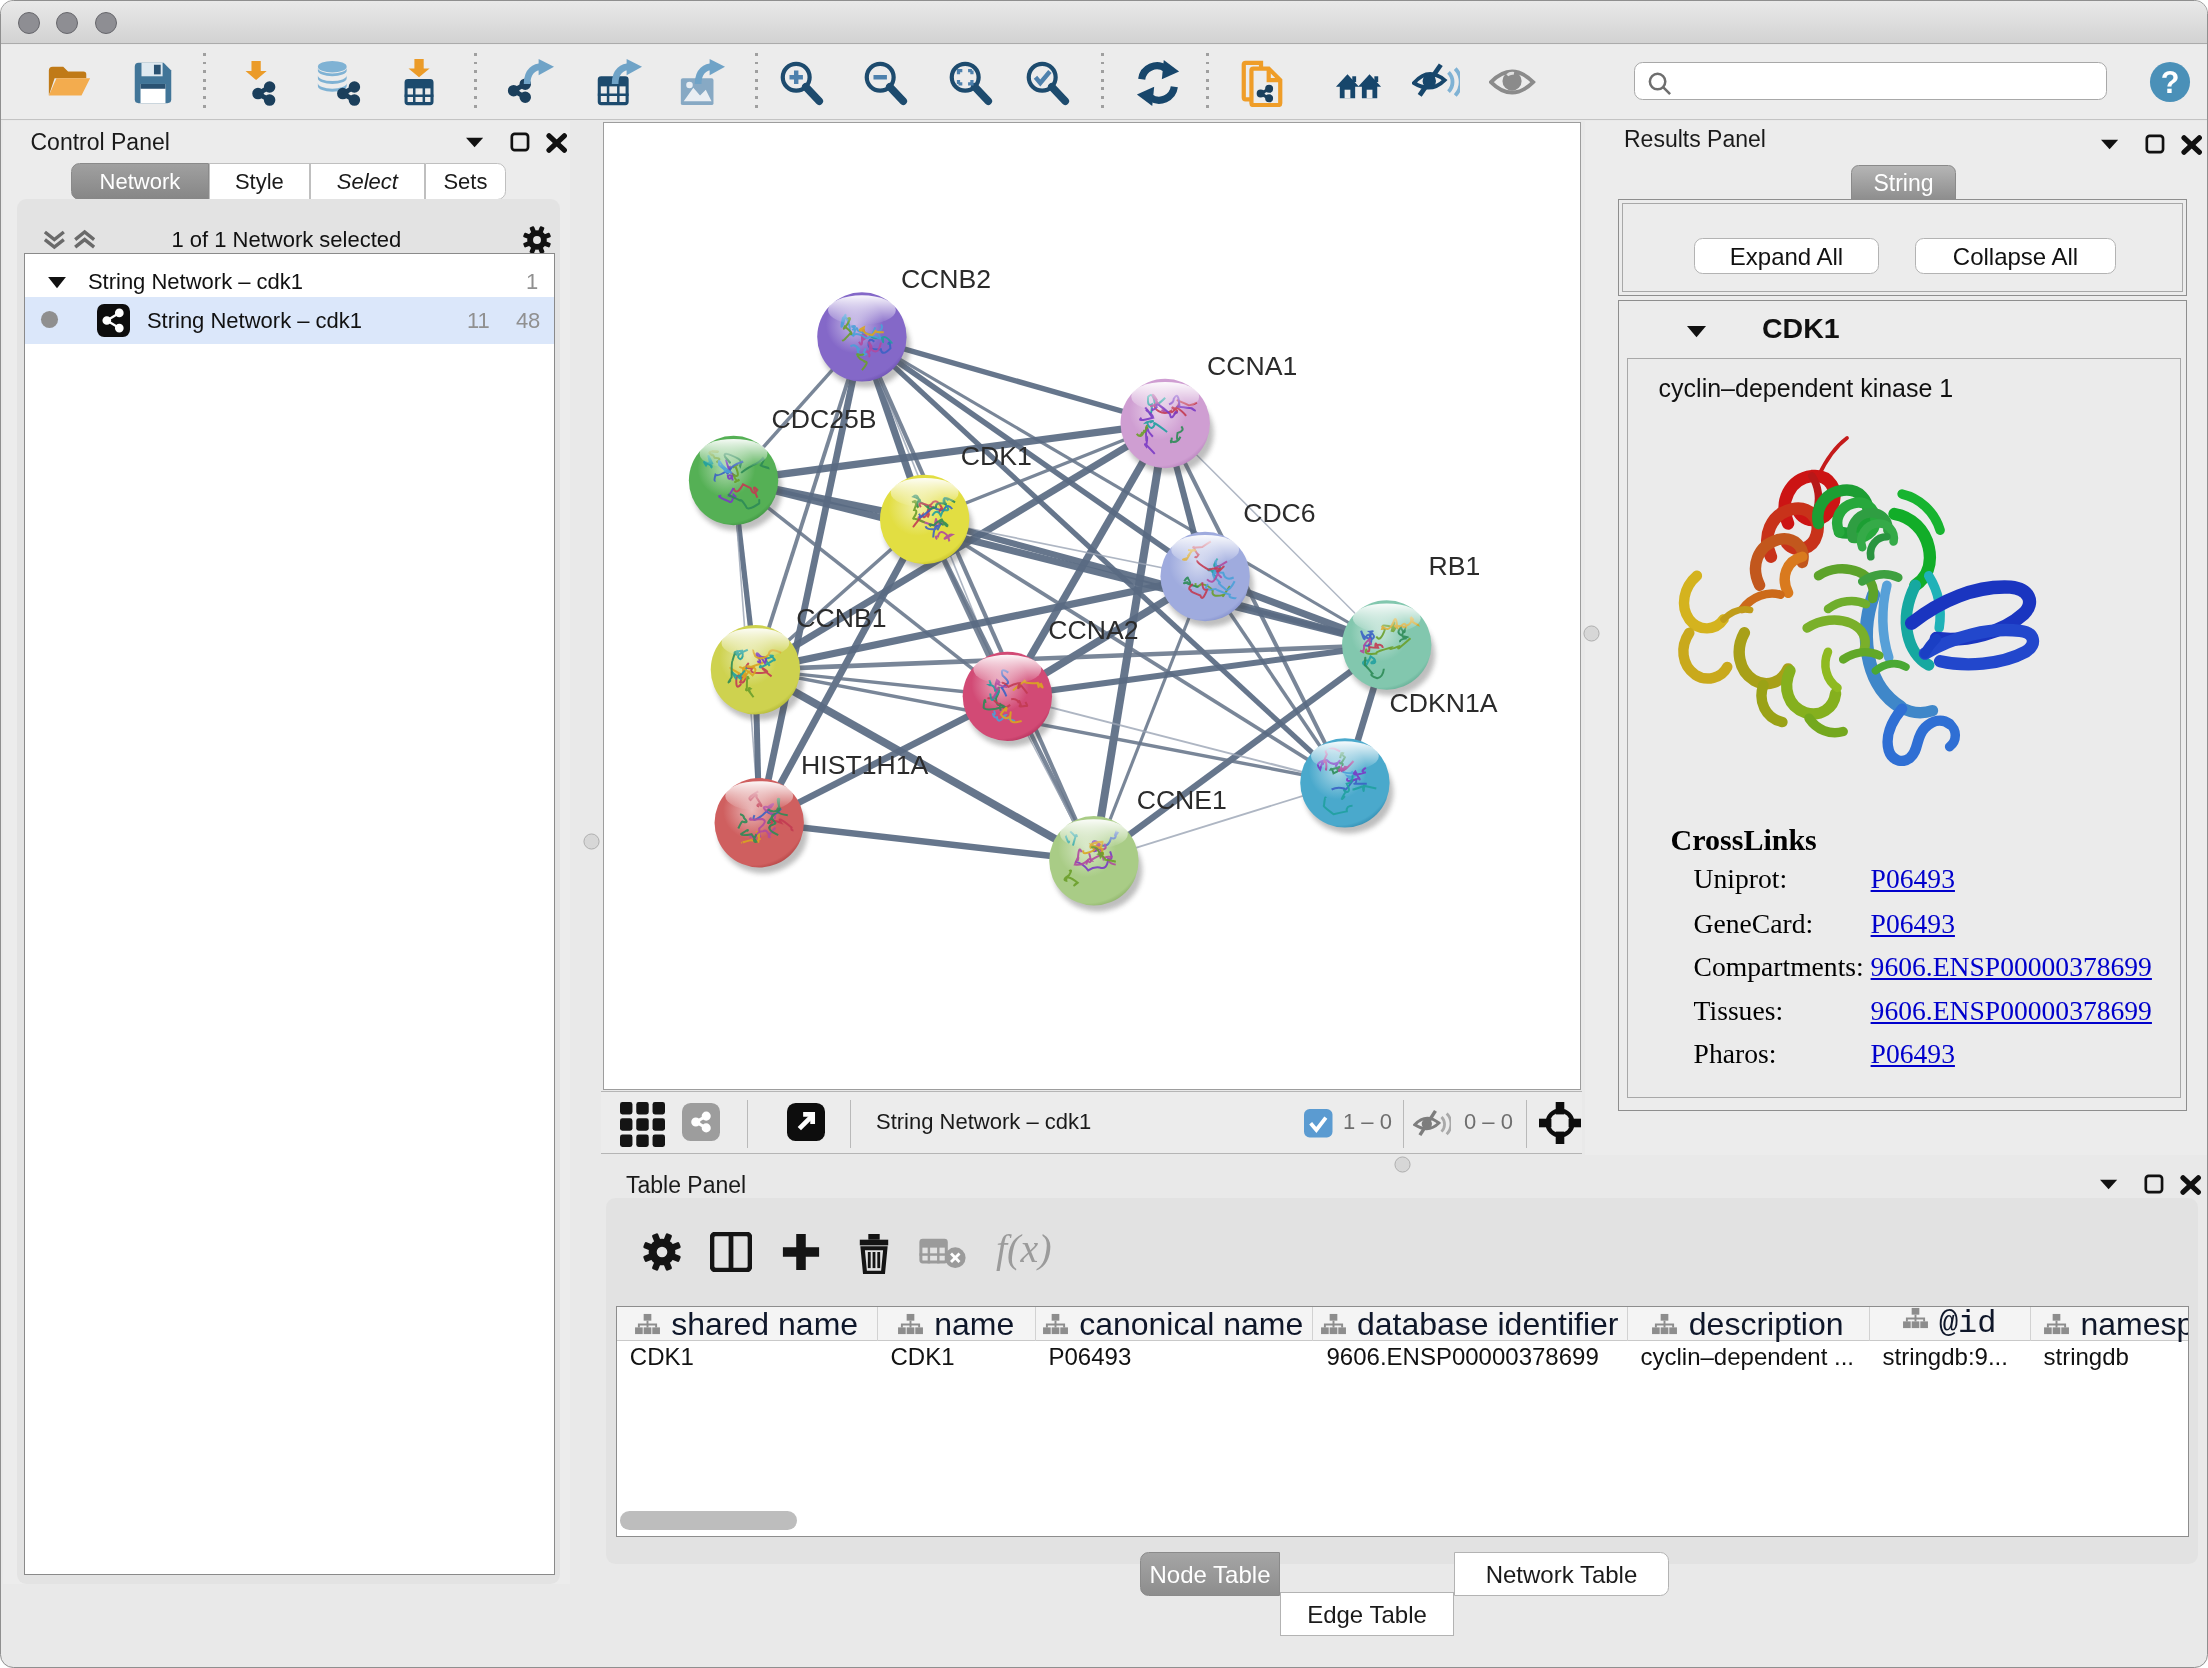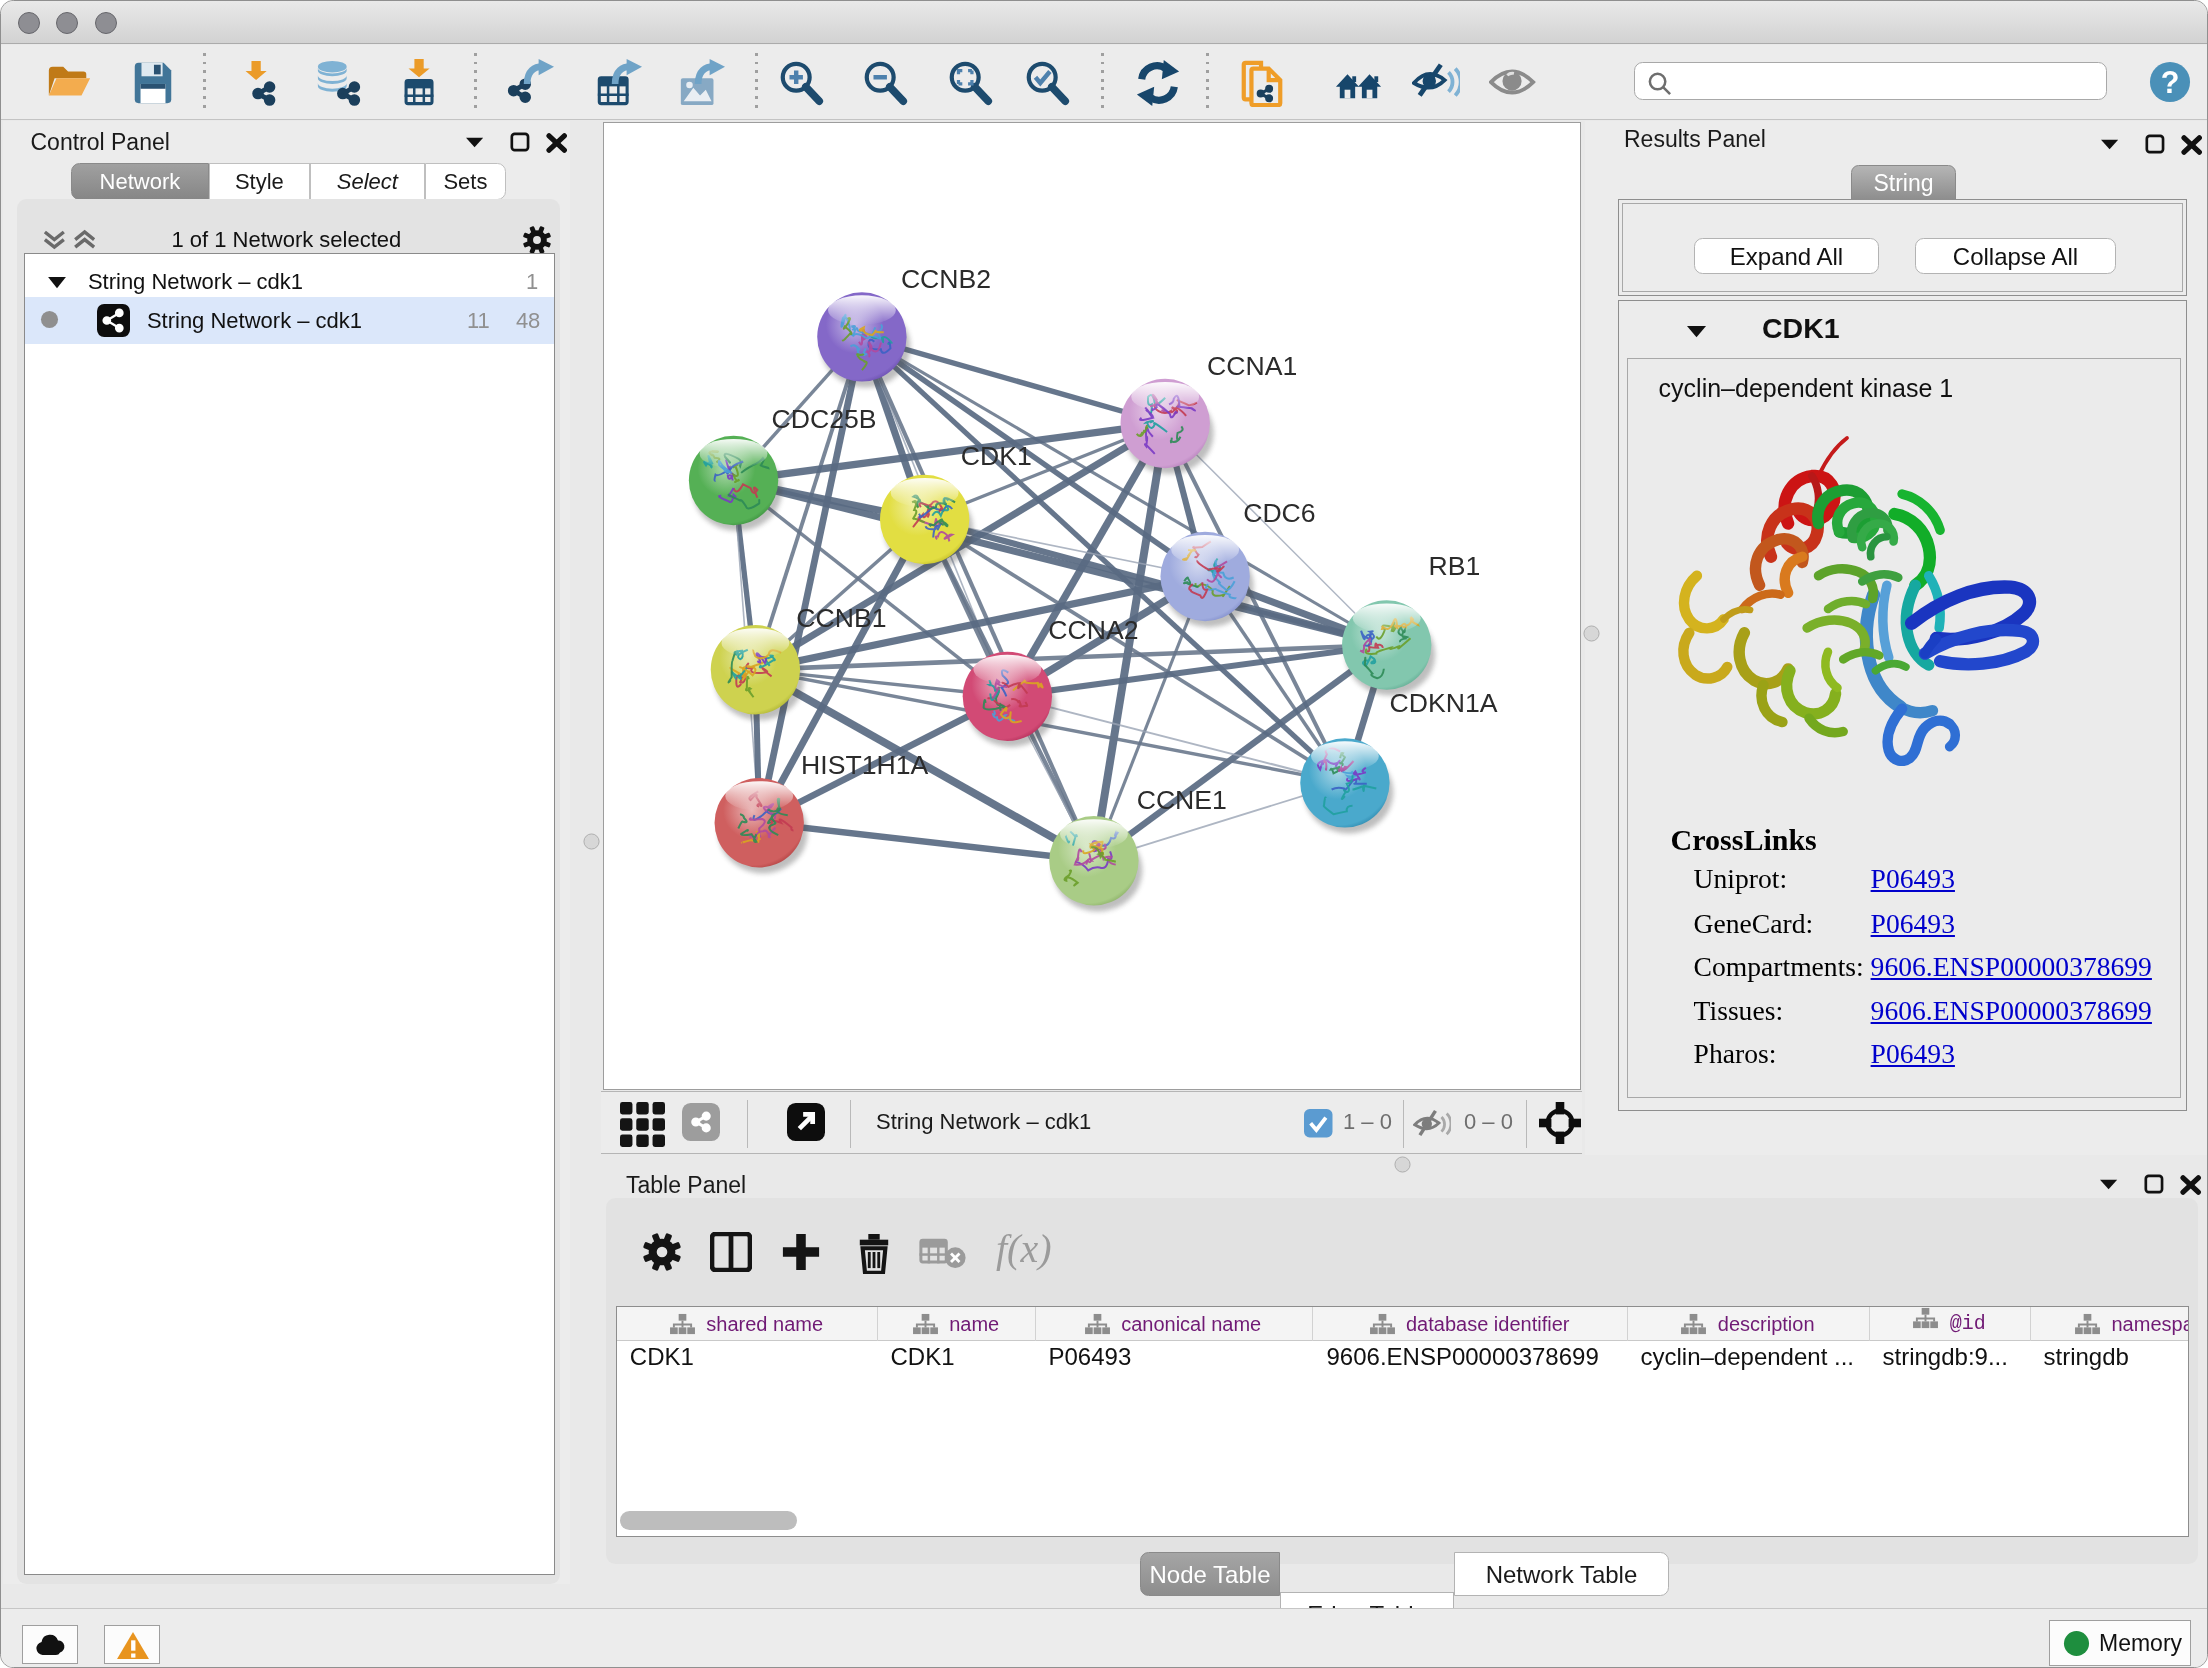--- a/index.html
+++ b/index.html
@@ -44,21 +44,21 @@
   .rbox { position:absolute; border:1px solid #8e8e8e; background:#ececec; }
   .btn { position:absolute; background:#ffffff; border:1px solid #b3b3b3; border-radius:8.6px;
          font-size:24px; color:#111; text-align:center; }
   .serif { font-family:"Liberation Serif", serif; }
   .xlrow { position:absolute; font-size:27.6px; color:#000; }
   .xlink { color:#0000cc; text-decoration:underline; }
   
   #tpanel { position:absolute; left:570px; top:1154px; width:1637px; height:453px; background:#e9e9e9; }
   #tbox { position:absolute; left:35px; top:43px; width:1592px; height:366px; background:#e2e2e2; border-radius:9.5px; }
   #ttable { position:absolute; left:9.5px; top:108px; width:1573px; height:231px; background:#ffffff; border:1.9px solid #8d8d8d; overflow:hidden; }
-  .thcell { position:absolute; top:0; height:34px; border-right:1px solid #d2d2d2; font-size:20px; color:#701a75; text-align:center; line-height:34px; }
+  .thcell { position:absolute; top:0; height:34px; border-right:1px solid #d2d2d2; font-size:32px; color:#0f172a; text-align:center; line-height:34px; }
   .tdcell { position:absolute; top:36px; height:32px; font-size:24px; color:#111; }
   .btmtab { position:absolute; top:0; height:44px; line-height:43px; font-size:24px; text-align:center;
             background:#ffffff; border:1px solid #b3b3b3; color:#1a1a1a; }
   
   #statusbar { position:absolute; left:0px; top:1607px; width:100%; height:61px; background:#ececec;
                border-top:1px solid #c6c6c6; }
   .sbtn { position:absolute; top:16px; height:39px; background:#fcfcfc; border:1px solid #9f9f9f; }
 </style>
 </head>
 <body>
@@ -978,40 +978,20 @@
         <div class="tdcell" style="left:1266px;">stringdb:9...</div>
         <div class="tdcell" style="left:1427px;">stringdb</div>
         <div class="abs" style="left:3.8px;top:204px;width:177px;height:19px;border-radius:9.5px;background:#bdbdbd;"></div>
       </div>
     </div>
     <div class="btmtab" style="left:569px;width:140px;top:397px;border-radius:8.6px 0 0 8.6px;background:linear-gradient(#a5a5a5,#8d8d8d);color:#fff;border-color:#8a8a8a;">Node Table</div>
     <div class="btmtab" style="left:709px;width:174px;top:397px;margin-top:40px;">Edge Table</div>
     <div class="btmtab" style="left:883px;width:215px;top:397px;border-radius:0 8.6px 8.6px 0;">Network Table</div>
   </div>
 
-  <div id="statusbar">
-    <div class="sbtn" style="left:21px;width:56px;">
-      <svg class="abs" style="left:10.5px;top:5.7px" width="34" height="27" viewBox="0 0 36 28">
-        <path d="M9 24 a7 7 0 0 1 -1 -13.8 a9 9 0 0 1 17.4 -1.6 a6.5 6.5 0 0 1 2.2 12.7 a5 5 0 0 1 -4.6 2.7 Z" fill="#111"></path>
-      </svg>
-    </div>
-    <div class="sbtn" style="left:103px;width:56px;">
-      <svg class="abs" style="left:9.5px;top:3.8px" width="36" height="31" viewBox="0 0 38 33">
-        <path d="M19 2 L36 31 L2 31 Z" fill="#e8941f"></path>
-        <rect x="17" y="11" width="4.6" height="11" fill="#fff"></rect>
-          <rect x="17" y="25" width="4.6" height="4.4" fill="#fff"></rect>
-      </svg>
-    </div>
-    <div class="sbtn" style="left:2048px;top:10.5px;width:142px;height:46px;">
-      <svg class="abs" style="left:13.3px;top:9.5px" width="27" height="27" viewBox="0 0 28 28">
-          <circle cx="14" cy="14" r="13" fill="#1e8e3e"></circle>
-        </svg>
-      <span class="abs" style="left:49px;top:9.5px;font-size:23px;color:#111;">Memory</span>
-    </div>
-  </div>
   <svg class="abs" style="left:582px;top:832px" width="17" height="17" viewBox="0 0 18 18">
       <circle cx="9" cy="9" r="8" fill="#d7d7d7" stroke="#ababab"></circle>
     </svg>
   <svg class="abs" style="left:1582px;top:624px" width="17" height="17" viewBox="0 0 18 18">
       <circle cx="9" cy="9" r="8" fill="#d7d7d7" stroke="#ababab"></circle>
     </svg>
   <svg class="abs" style="left:1393px;top:1155px" width="17" height="17" viewBox="0 0 18 18">
       <circle cx="9" cy="9" r="8" fill="#d7d7d7" stroke="#ababab"></circle>
     </svg>
 </div>

